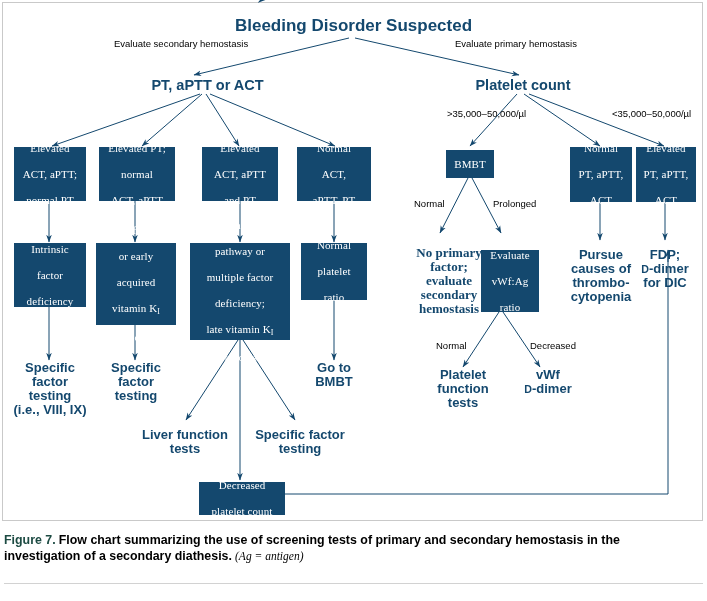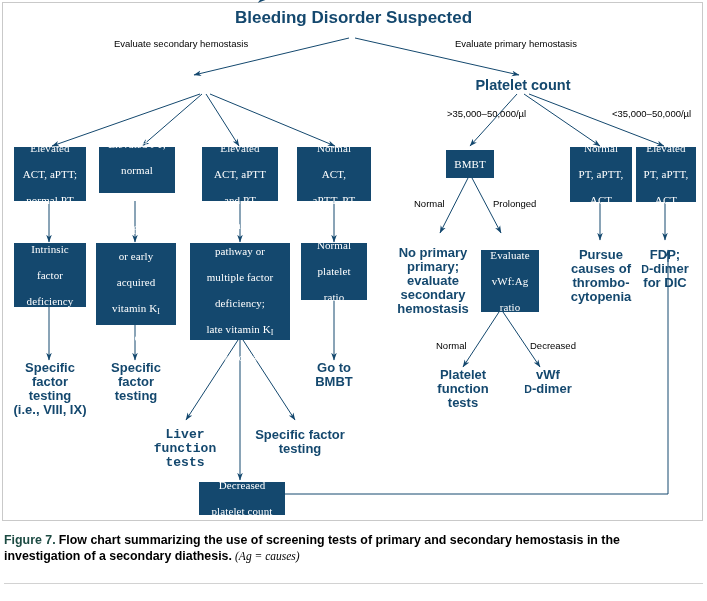--- a/index.html
+++ b/index.html
@@ -27,21 +27,21 @@
     box-sizing:border-box;padding:2px 3px;letter-spacing:0.1px;
   }
   .nbox span{display:block;width:100%;}
 
   
   .btext{
     position:absolute;color:#14486e;
     font-family:"Liberation Sans",sans-serif;
     font-weight:bold;font-size:13px;line-height:14px;text-align:center;
   }
-  .btext.big{font-size:17px;line-height:19px;}
+  .btext.big{font-size:17px;line-height:19px;margin-top:8px;}
   .btext.mid{font-size:14.5px;line-height:16px;}
   .smallcap{font-size:0.82em;}
 
   
   .elabel{
     position:absolute;color:#000000;
     font-family:"Liberation Sans",sans-serif;
     font-size:9.5px;line-height:11px;white-space:nowrap;
   }
 
@@ -117,32 +117,33 @@
     <g stroke="#14486e" stroke-width="1" fill="none" marker-end="url(#ah)">
       <path d="M668,262 L668,250"></path>
     </g>
   </svg>
 
   <div class="btext big" style="left:175px;top:8px;width:357px;">Bleeding Disorder Suspected</div>
 
   <div class="elabel" style="left:114px;top:38px;">Evaluate secondary hemostasis</div>
   <div class="elabel" style="left:455px;top:38px;">Evaluate primary hemostasis</div>
 
+  <div class="btext mid" style="left:125px;top:77px;width:165px;">PT, aPTT or ACT</div>
   <div class="btext mid" style="left:443px;top:77px;width:160px;">Platelet count</div>
 
   <div class="elabel" style="left:447px;top:108px;">&gt;35,000–50,000/µl</div>
   <div class="elabel" style="left:612px;top:108px;">&lt;35,000–50,000/µl</div>
 
   <div class="nbox" style="left:14px;top:147px;width:72px;height:54px;">
     <span><span>Elevated</span><br>
           <span>ACT, aPTT;</span><br>
           <span>normal PT</span></span>
   </div>
 
-  <div class="nbox" style="left:99px;top:147px;width:76px;height:46px;">
+  <div class="nbox" style="left:99px;top:147px;width:76px;height:54px;">
     <span><span>Elevated PT;</span><br>
           <span>normal</span><br>
           <span>ACT, aPTT</span></span>
   </div>
 
   <div class="nbox" style="left:202px;top:147px;width:76px;height:54px;">
     <span><span>Elevated</span><br>
           <span>ACT, aPTT</span><br>
           <span>and PT</span></span>
   </div>
@@ -220,33 +221,33 @@
     <span>Specific</span><br>
     <span>factor</span><br>
     <span>testing</span>
   </div>
 
   <div class="btext" style="left:298px;top:361px;width:72px;">
     <span>Go to</span><br>
     <span>BMBT</span>
   </div>
 
-  <div class="btext" style="left:133px;top:428px;width:104px;font-family:Liberation Mono, monospace;">
+  <div class="btext" style="left:133px;top:428px;width:104px;">
     <span>Liver function</span><br>
     <span>tests</span>
   </div>
 
   <div class="btext" style="left:246px;top:428px;width:108px;">
     <span>Specific factor</span><br>
     <span>testing</span>
   </div>
 
-  <div class="btext" style="left:388px;top:246px;width:90px;">
+  <div class="btext" style="left:404px;top:246px;width:90px;font-family:Liberation Serif, serif;">
     <span>No primary</span><br>
-    <span>primary;</span><br>
+    <span>factor;</span><br>
     <span>evaluate</span><br>
     <span>secondary</span><br>
     <span>hemostasis</span>
   </div>
 
   <div class="btext" style="left:556px;top:248px;width:90px;">
     <span>Pursue</span><br>
     <span>causes of</span><br>
     <span>thrombo-</span><br>
     <span>cytopenia</span>
@@ -274,17 +275,17 @@
 
   <div class="nbox" style="left:199px;top:482px;width:86px;height:33px;">
     <span><span>Decreased</span><br>
           <span>platelet count</span></span>
   </div>
 
   <div id="caption">
     <b class="figno">Figure 7.</b>
     <b class="cap">Flow chart summarizing the use of screening tests of primary and secondary hemostasis in the</b><br>
     <b class="cap">investigation of a secondary diathesis.</b>
-    <i class="note">(Ag = causes)</i>
+    <i class="note">(Ag = antigen)</i>
   </div>
   <div id="caption-rule"></div>
 
 </div>
 
 </body></html>

